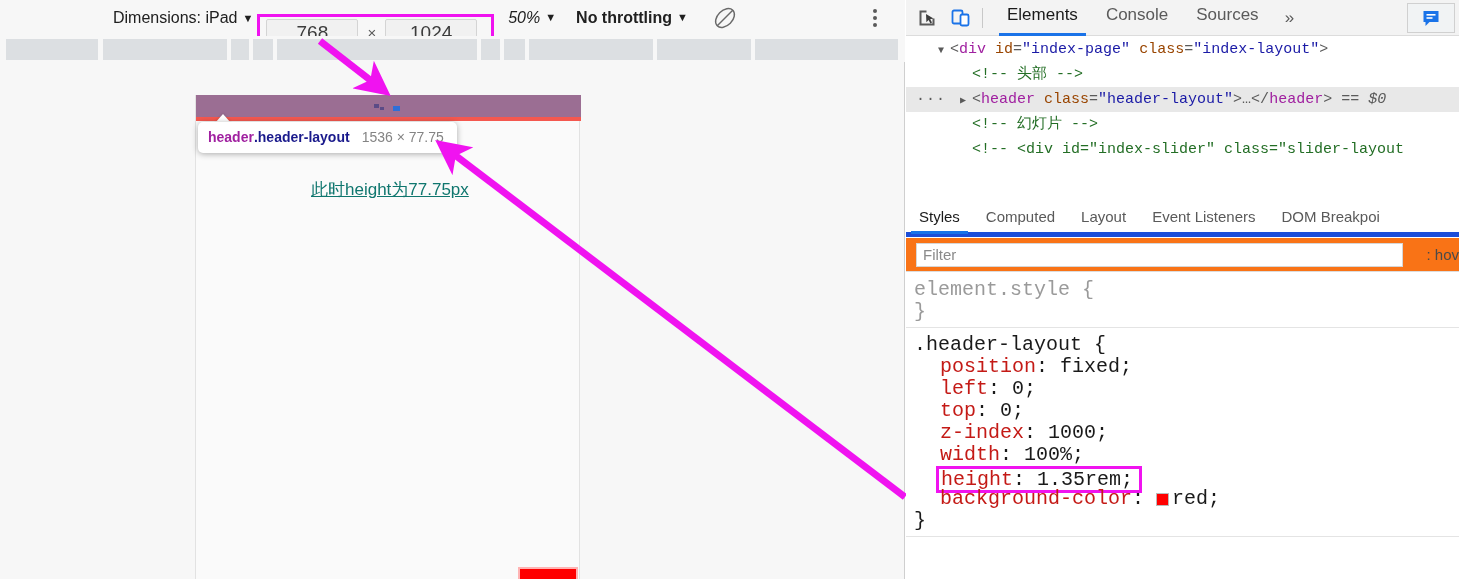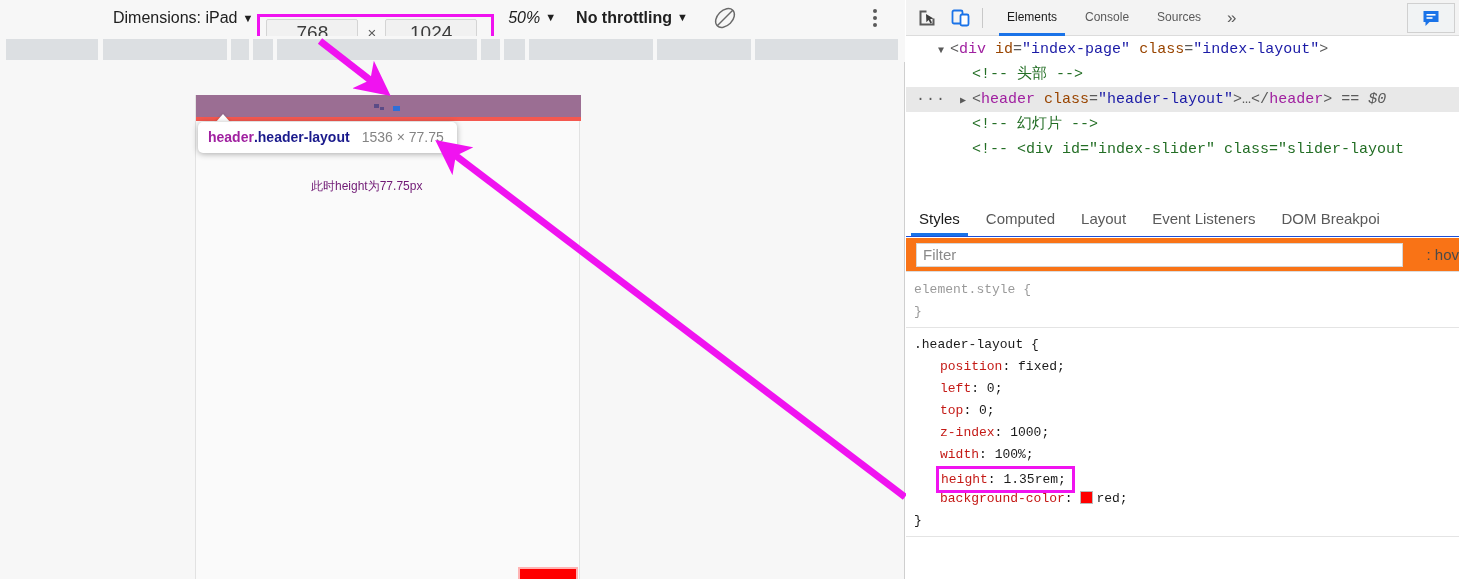--- a/index.html
+++ b/index.html
@@ -141,22 +141,23 @@
     width: 0; height: 0;
     border-left: 8px solid transparent;
     border-right: 8px solid transparent;
     border-bottom: 9px solid #ffffff;
     filter: drop-shadow(0 -1px 1px rgba(0,0,0,.12));
   }
 
   
   #annot {
     position: absolute; left: 311px; top: 178px;
-    font-size: 12px; color: #701a75;
+    font-size: 17px; color: #0f766e;
     white-space: nowrap;
+    text-decoration: underline;
   }
 
   
   #arrows { position: absolute; left:0; top:0; width:1459px; height:579px; pointer-events:none; }
 
   
   #devtools {
     position: absolute; left: 906px; top: 0;
     width: 553px; height: 579px;
     background: #ffffff;
@@ -164,23 +165,23 @@
   #dt-tabbar {
     position: absolute; left: 0; top: 0;
     width: 553px; height: 36px;
     background: #f3f3f3;
     border-bottom: 1px solid #dcdcdc;
     display: flex; align-items: center;
   }
   .dt-icobtn { width: 26px; height: 26px; margin-left: 8px; display:flex; align-items:center; justify-content:center; }
   .dt-sep { width:1px; height:20px; background:#c8c8c8; margin:0 10px 0 8px; }
   .dt-tab {
-    font-size: 12px; color: #5a5a5a;
-    padding: 12px 14px; height: 36px;
-    display: flex; align-items: flex-end;
+    font-size: 17px; color: #5a5a5a;
+    padding: 5px 14px; height: 36px;
+    display: flex; align-items: flex-start;
     position: relative;
   }
   .dt-tab.active { color: #1a1a1a; }
   .dt-tab.active::after {
     content: ''; position: absolute; left: 6px; right: 6px; bottom: 0;
     height: 3px; background: #1a73e8;
   }
   .dt-more { font-size: 17px; color: #5a5a5a; padding: 0 12px; }
   .dt-feedback {
     position: absolute; right: 4px; top: 3px;
@@ -221,21 +222,21 @@
     overflow: hidden;
   }
   .crumb { padding: 0 9px; color: #a020a0; white-space: nowrap; line-height: 26px; }
   .crumb .cb-cls { color: #994500; }
   .crumb.active { background: #e8e8e8; }
 
   
   #style-tabs {
     position: absolute; left: 0; top: 201px;
     width: 553px; height: 36px;
-    border-bottom: 1px solid #1d4ed8;
+    border-bottom: 5px solid #1d4ed8;
     display: flex; align-items: center;
     background: #ffffff;
   }
   .st-tab {
     font-size: 15px; color: #5a5a5a;
     padding: 0 13px; height: 35px;
     display: flex; align-items: center; position: relative;
     white-space: nowrap;
   }
   .st-tab.active { color: #1a1a1a; }
@@ -263,21 +264,21 @@
     font-size: 15px; font-weight: normal; color: #4a4a4a;
     padding-left: 10px;
   }
 
   
   #css-rules {
     position: absolute; left: 0; top: 273px;
     width: 553px; height: 306px;
     background: #ffffff;
     font-family: "Liberation Mono", monospace;
-    font-size: 13px;
+    font-size: 20px;
     overflow: hidden;
   }
   .rule-block { padding: 6px 0 4px 8px; border-bottom: 1px solid #e4e4e4; }
   .css-line { height: 22px; line-height: 22px; white-space: nowrap; position: relative; }
   .css-line.indent { padding-left: 26px; }
   .sel-gray { color: #9a9a9a; }
   .sel-dark { color: #1a1a1a; }
   .prop { color: #c41a16; }
   .val  { color: #1a1a1a; }
   .disabled { text-decoration: line-through; color: #9a9a9a; }

